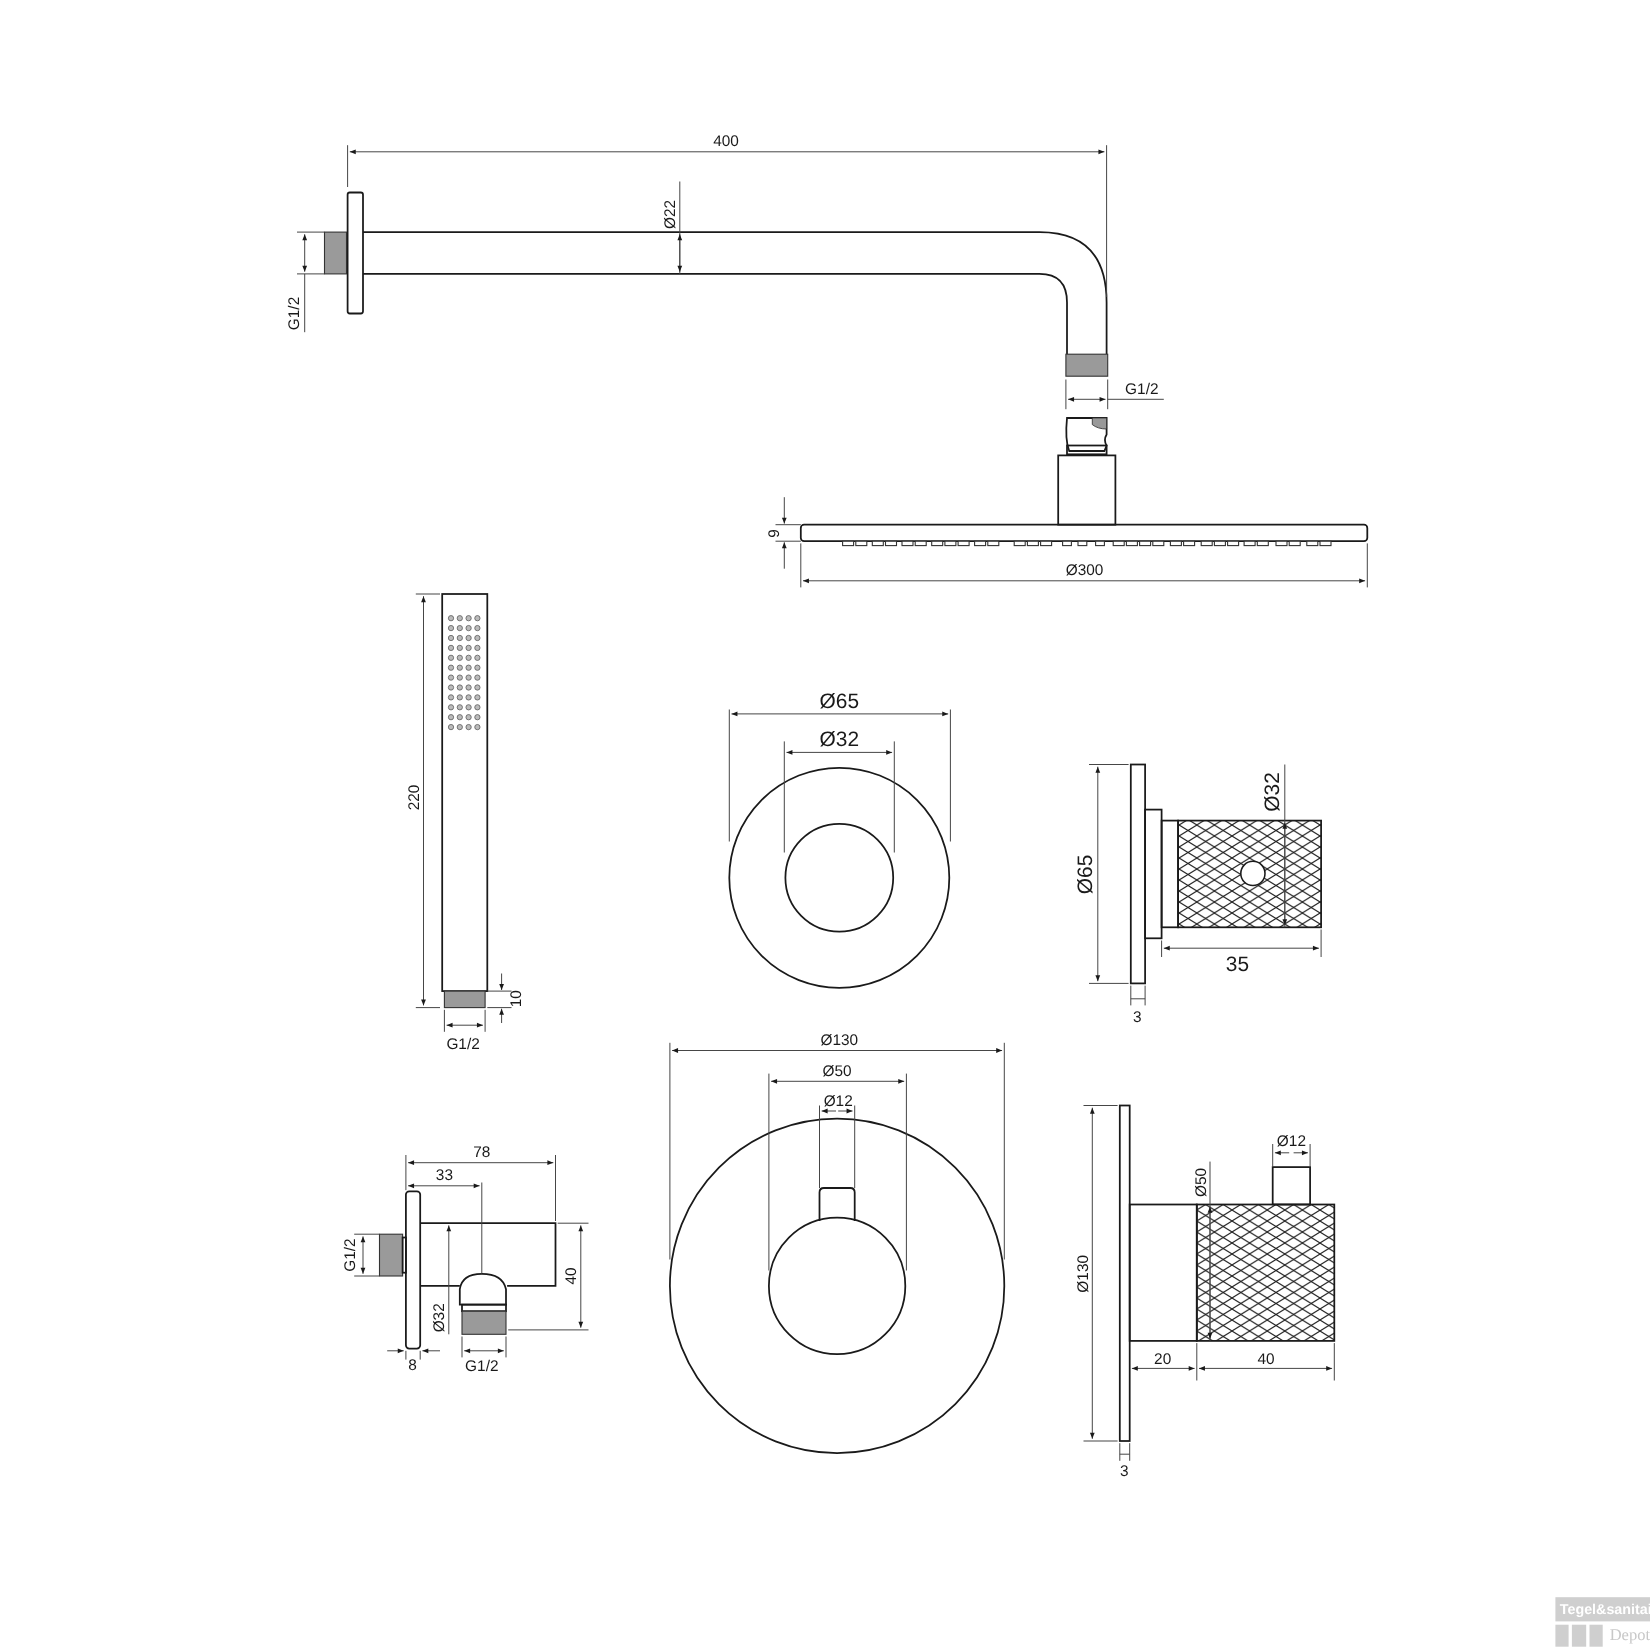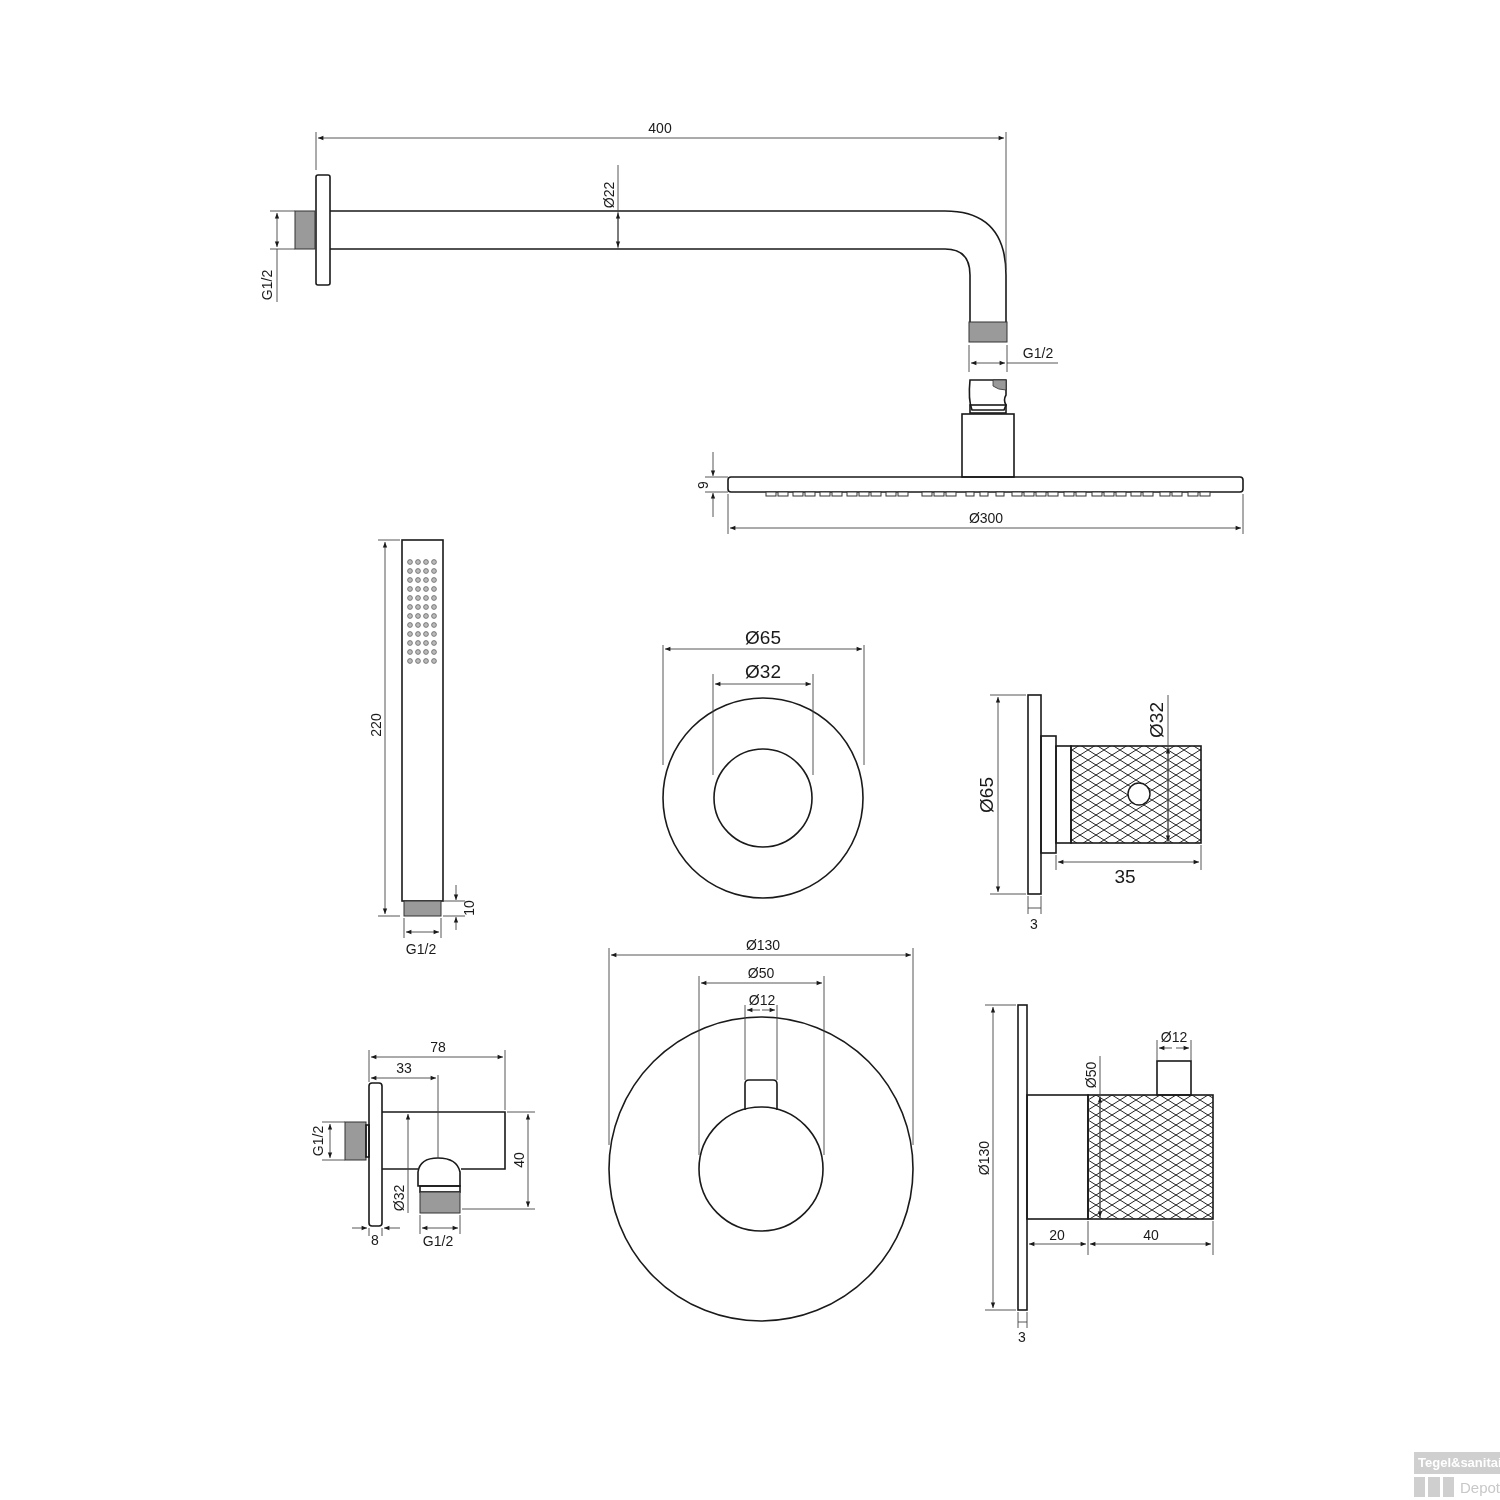--- a/index.html
+++ b/index.html
@@ -8,21 +8,21 @@
   .ln{stroke:#1a1a1a;stroke-width:1.6;fill:none;}
   .dim{stroke:#444;stroke-width:0.9;fill:none;}
   .thread{fill:#9a9a9a;stroke:#333;stroke-width:1;}
   .txt{font-family:"Liberation Sans",sans-serif;fill:#1a1a1a;}
   .t14{font-size:14px;}
   .t18{font-size:19px;}
   .dot{fill:#bbb;stroke:#666;stroke-width:0.8;}
   .nozzle{fill:#fff;stroke:#333;stroke-width:1;}
   .wm{position:absolute;right:0;bottom:0;width:86px;height:48px;}
   .wm-top{background:#cfcfcf;color:#fff;font-weight:bold;font-size:13px;padding:2px 4px;height:18px;line-height:18px;white-space:nowrap;}
-  .wm-bot{display:flex;gap:3px;margin-top:3px;align-items:center;}
+  .wm-bot{display:flex;gap:3px;margin-top:3px;align-items:center;font-family:Liberation Serif, serif;}
   .wm-sq{width:20px;height:20px;background:#cfcfcf;}
   .wm-depot{color:#c8c8c8;font-size:15px;margin-left:3px;}
 </style>
 </head>
 <body>
 
 <svg width="1500" height="1500" viewBox="0 0 1500 1500" xmlns="http://www.w3.org/2000/svg">
   <defs>
     <marker id="arr" viewBox="0 0 10 10" refX="10" refY="5" markerWidth="9" markerHeight="6" orient="auto-start-reverse">
       <path d="M0,1 L10,5 L0,9 z" fill="#1a1a1a"></path>

